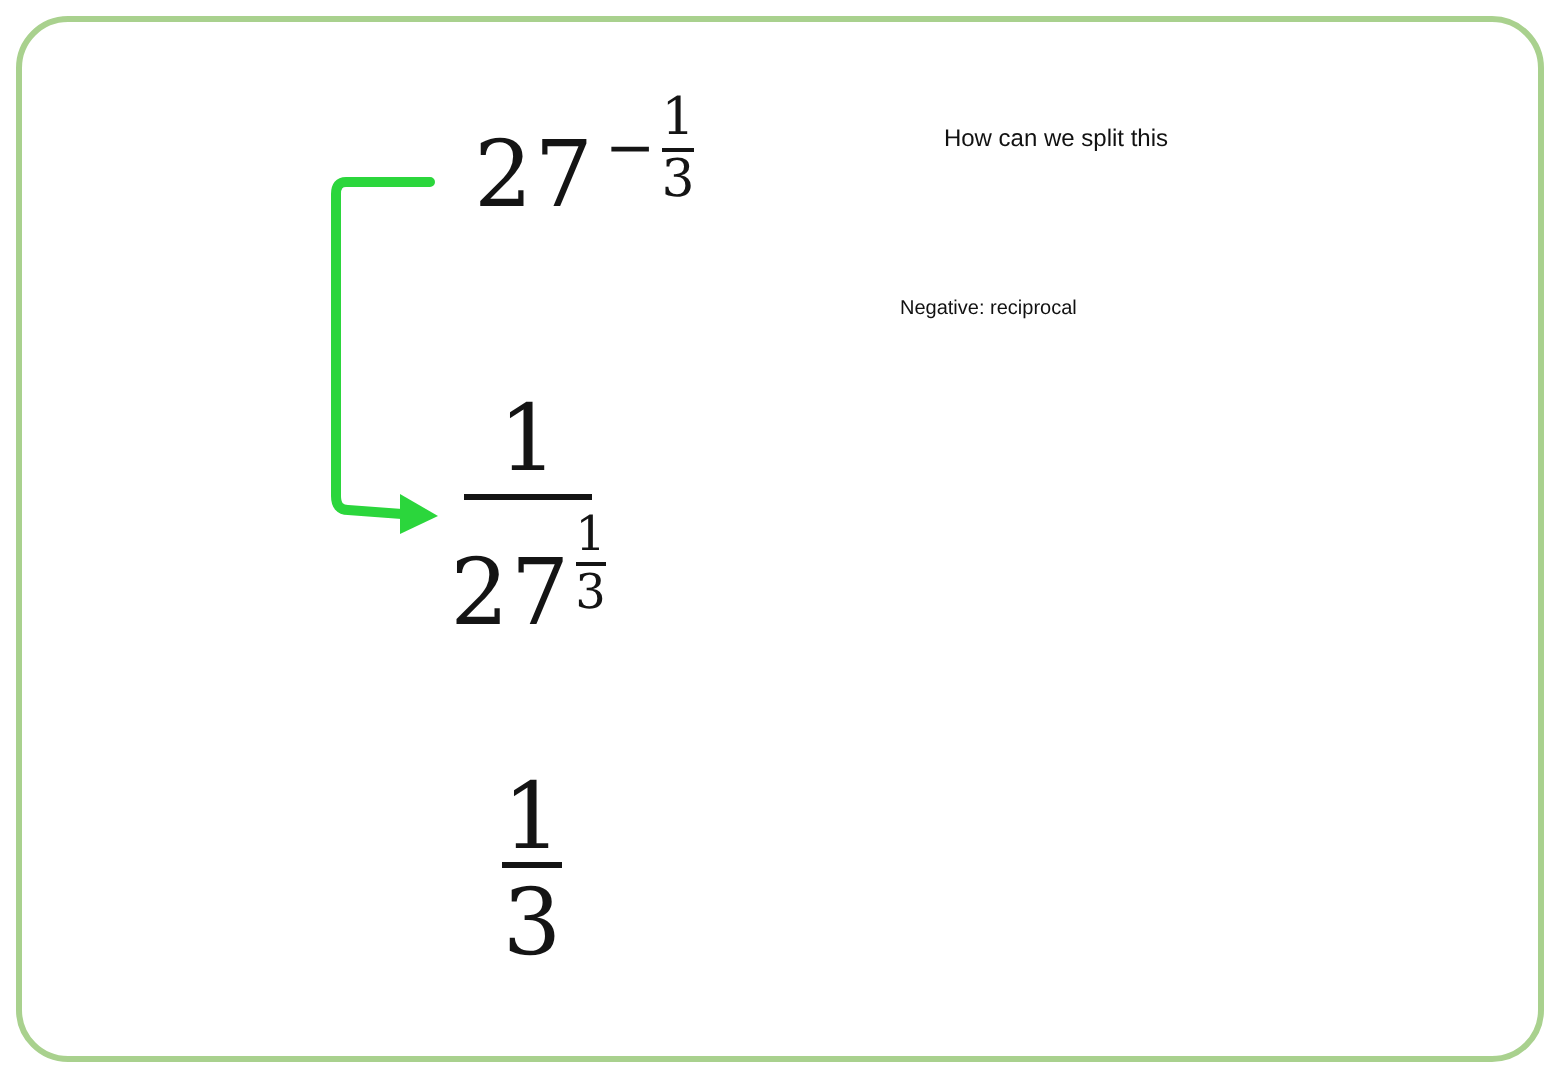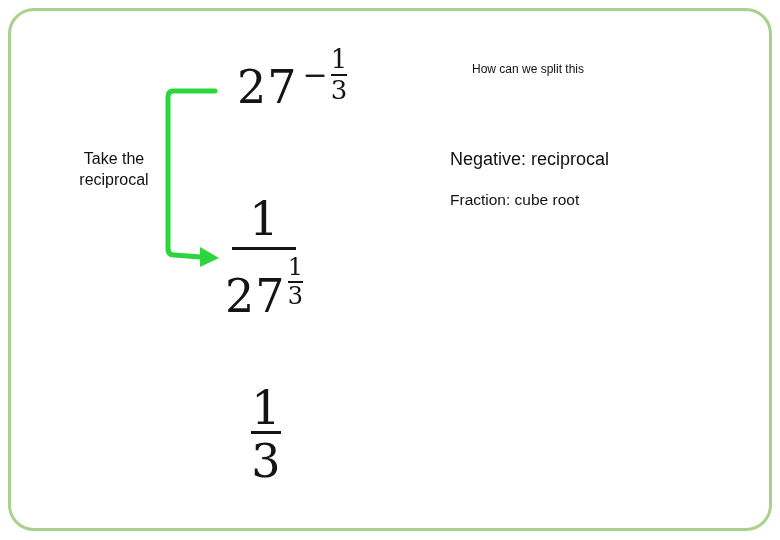--- a/index.html
+++ b/index.html
@@ -13,21 +13,21 @@
   }
   
   .question {
     position:absolute; left:398px; top:58px; width:260px;
     text-align:center; font-size:12px; line-height:22px; color:#111;
   }
   .left-label {
     position:absolute; left:58px; top:148px; width:112px;
     text-align:center; font-size:16px; line-height:21px; color:#111;
   }
-  .note1 { position:absolute; left:450px; top:149px; font-size:18px; color:#111; }
+  .note1 { position:absolute; left:450px; top:149px; font-size:10px; color:#111; }
   .note2 { position:absolute; left:450px; top:191px; font-size:15.5px; color:#111; }
 
   
   .math { font-family:"DejaVu Serif", serif; color:#141414; }
 
   .expr-top { position:absolute; left:237px; top:44px; display:flex; align-items:flex-start; }
   .expr-top .base { font-size:46px; line-height:1; padding-top:20px; letter-spacing:1px; }
   .expr-top .sup  { display:flex; align-items:center; margin-left:5px; margin-top:2px; }
   .expr-top .minus{ font-size:30px; line-height:1; margin-right:3px; }
 
@@ -67,45 +67,40 @@
         <span class="sbar"></span>
         <span>3</span>
       </span>
     </span>
   </div>
 
   <div class="question">
     <div>How can we split this</div>
   </div>
 
-  <div class="left-label">
-    <div>Take the</div>
-    <div>reciprocal</div>
-  </div>
 
   <svg class="arrow-svg" width="74" height="192" viewBox="0 0 74 192">
     <path d="M 61 13 L 19 13 Q 14 13 14 19 L 14 170 Q 14 177 20 177 L 47 179" fill="none" stroke-width="5" stroke-linecap="round" stroke-linejoin="round" stroke="#2bd63c"></path>
     <polygon points="46,169 65,180 46,189" fill="#2bd63c"></polygon>
   </svg>
 
   <div class="frac-mid math">
     <span class="num">1</span>
     <span class="mainbar"></span>
     <span class="den">
       <span class="dbase">27</span>
       <span class="sfrac">
         <span>1</span>
         <span class="sbar"></span>
         <span>3</span>
       </span>
     </span>
   </div>
 
   <div class="note1">Negative: reciprocal</div>
-  <div class="note2">Fraction: cube root</div>
 
   <div class="frac-bottom math">
     <span class="num">1</span>
     <span class="fbar"></span>
     <span class="den">3</span>
   </div>
 
 </div>
 
 </body></html>

